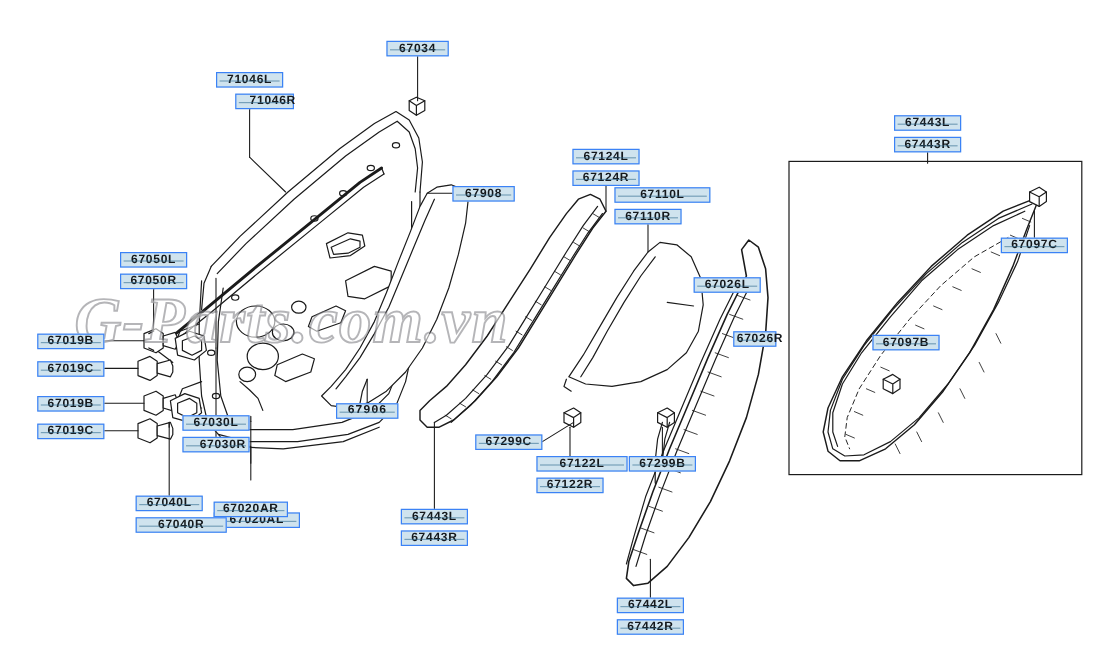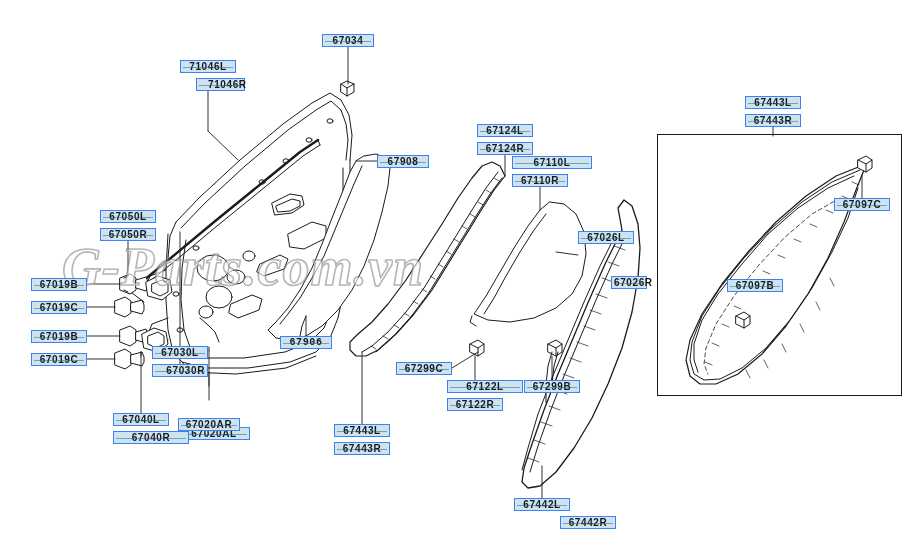--- a/index.html
+++ b/index.html
@@ -366,20 +366,20 @@
     <div class="chip" style="left:113px;top:413px;width:56px;">67040L</div>
     <div class="chip" style="left:113px;top:431px;width:76px;">67040R</div>
     <div class="chip" style="left:280px;top:336px;width:52px;font-family:Liberation Mono, monospace;">67906</div>
     <div class="chip" style="left:334px;top:424px;width:56px;">67443L</div>
     <div class="chip" style="left:334px;top:442px;width:56px;">67443R</div>
     <div class="chip" style="left:396px;top:362px;width:56px;">67299C</div>
     <div class="chip" style="left:447px;top:380px;width:76px;">67122L</div>
     <div class="chip" style="left:447px;top:398px;width:56px;">67122R</div>
     <div class="chip" style="left:524px;top:380px;width:56px;">67299B</div>
     <div class="chip" style="left:514px;top:498px;width:56px;">67442L</div>
-    <div class="chip" style="left:514px;top:516px;width:56px;margin-left:46px;">67442R</div>
+    <div class="chip" style="left:514px;top:516px;width:56px;">67442R</div>
     <div class="chip" style="left:745px;top:96px;width:56px;">67443L</div>
     <div class="chip" style="left:745px;top:114px;width:56px;">67443R</div>
     <div class="chip" style="left:834px;top:198px;width:56px;">67097C</div>
     <div class="chip" style="left:727px;top:279px;width:56px;">67097B</div>
   </div>
 
 </div>
 
 </body></html>

